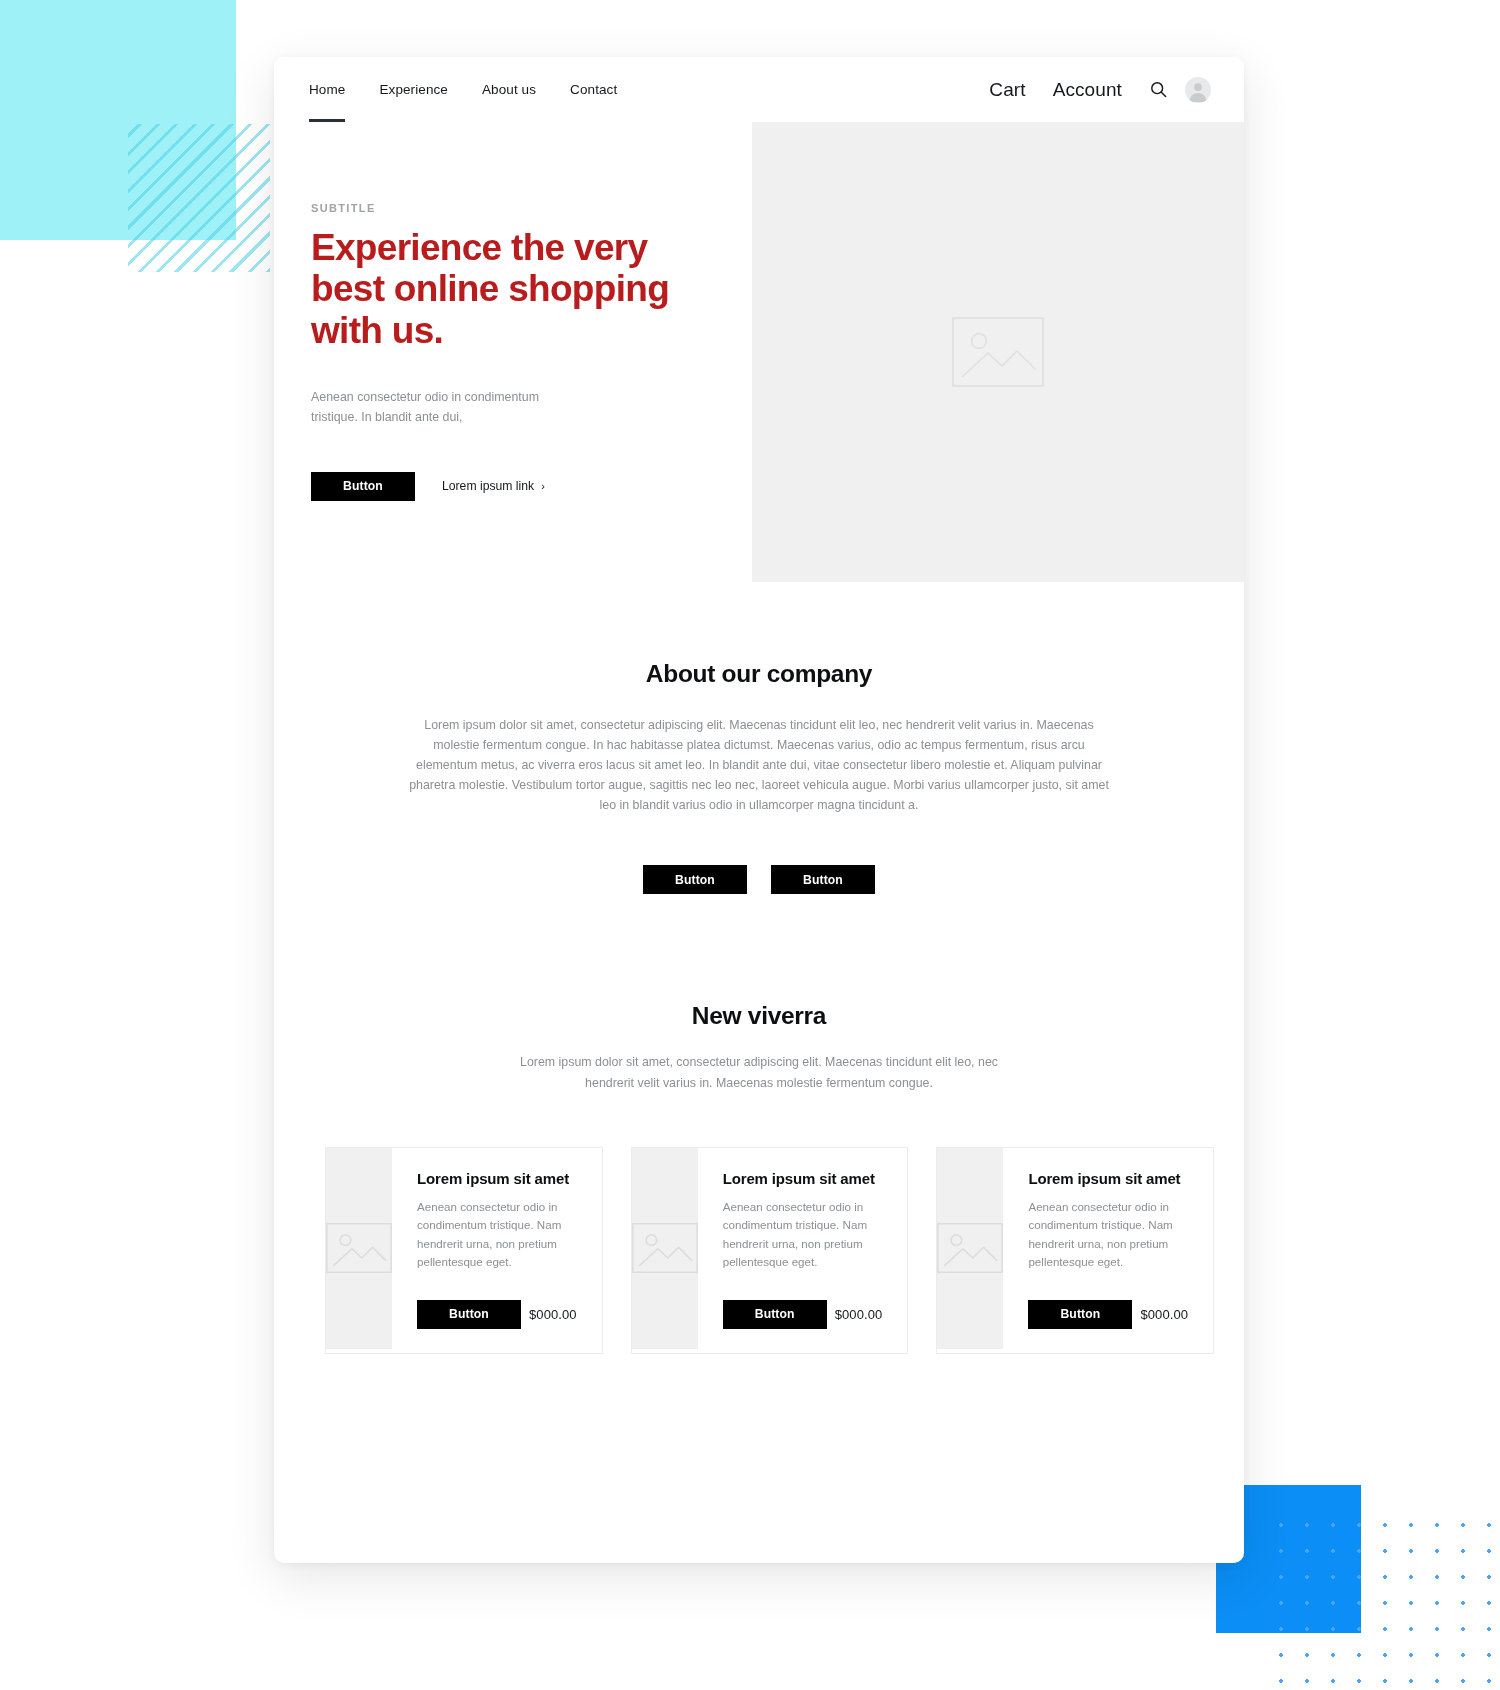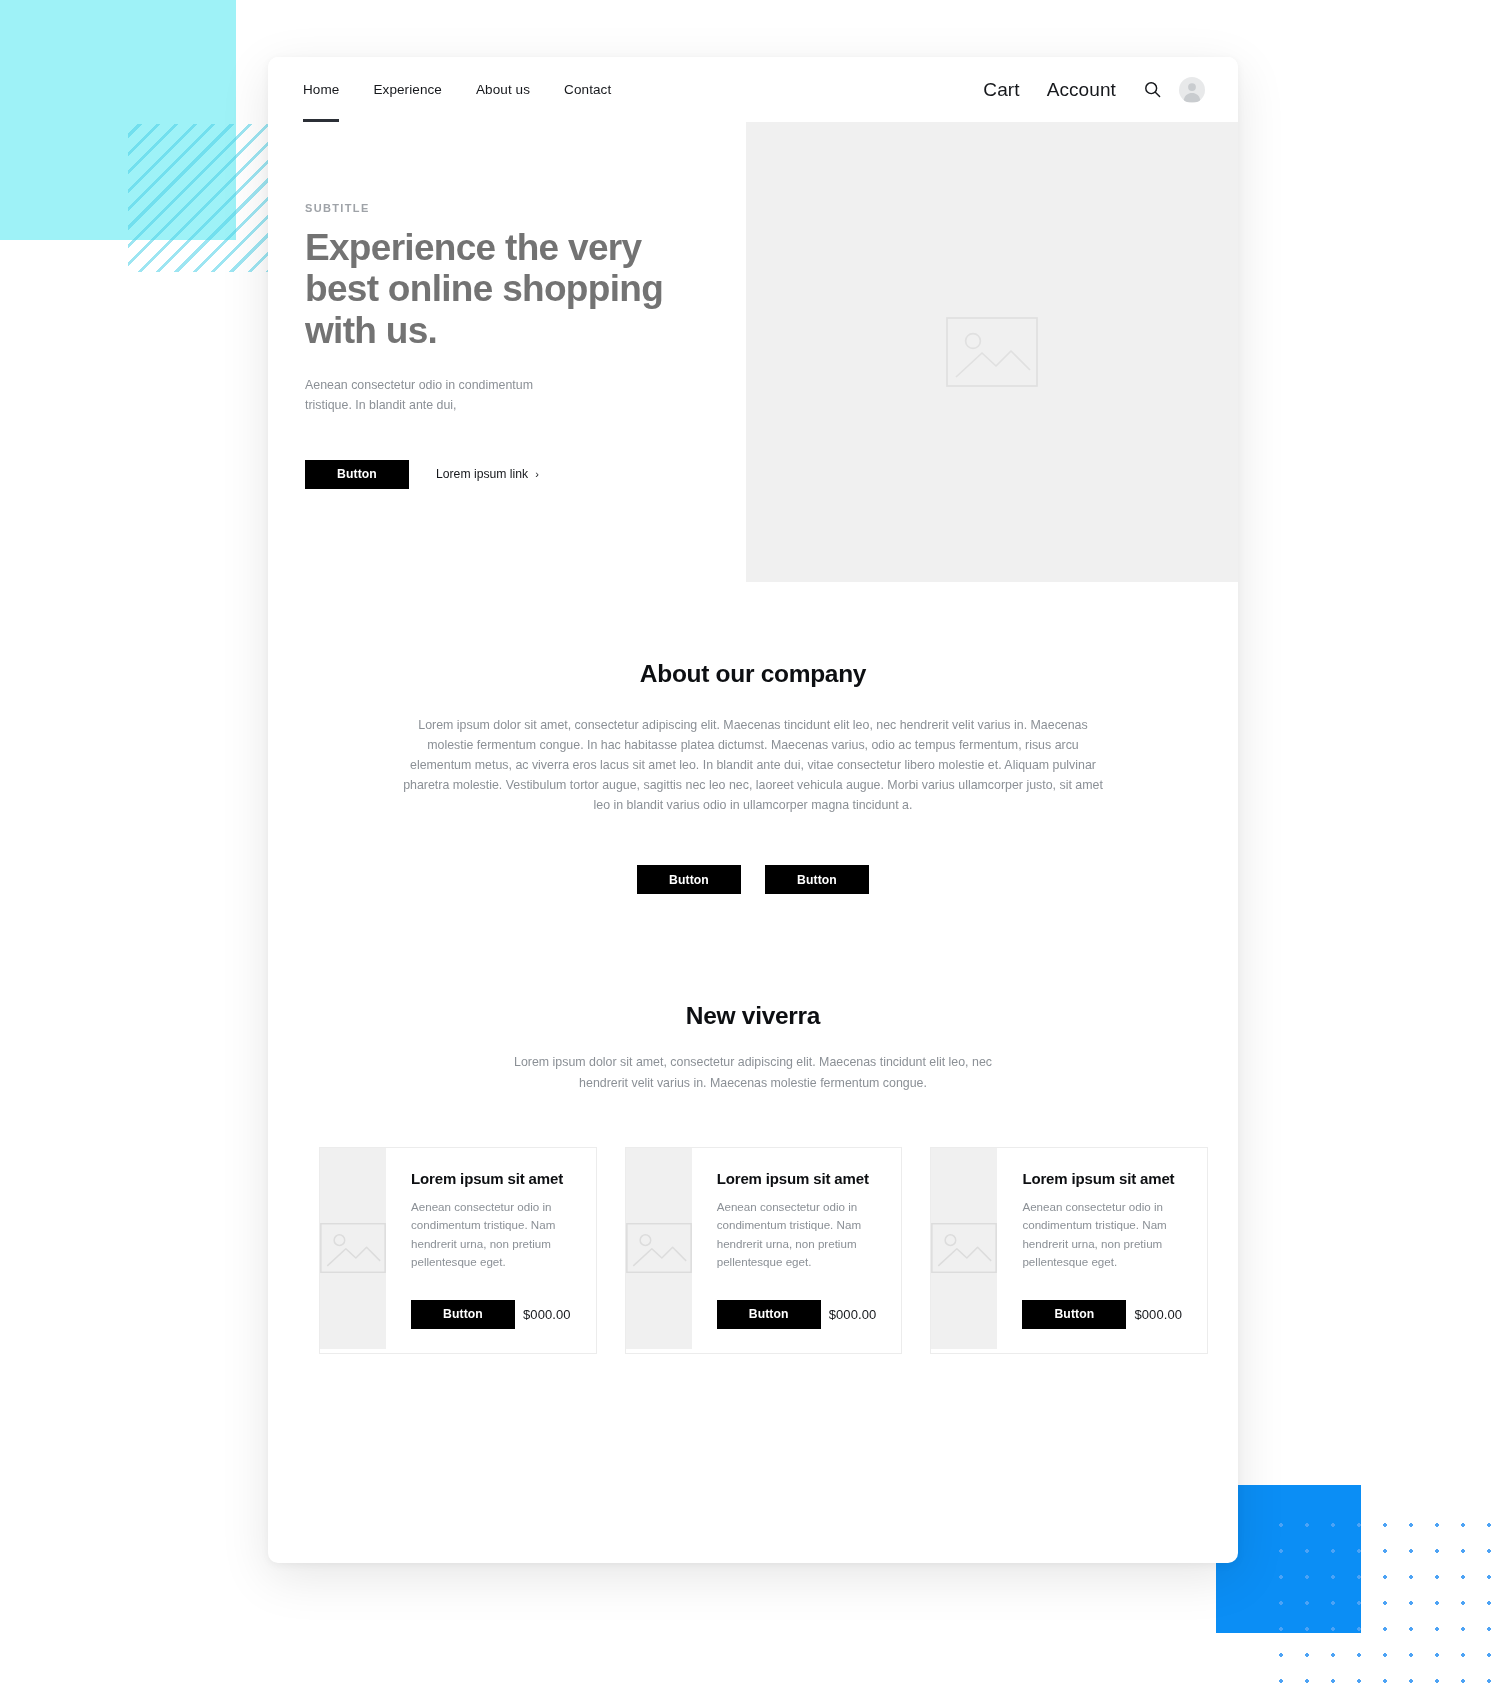--- a/index.html
+++ b/index.html
@@ -46,21 +46,21 @@
   #deco-blue-dots {
     left: 1268px; top: 1512px;
     width: 232px; height: 178px;
     background-image: radial-gradient(#4da3f5 1.9px, rgba(0,0,0,0) 2.1px);
     background-size: 26px 26px;
   }
 
   
   #page-card {
     position: absolute;
-    left: 268px;
+    left: 274px;
     top: 57px;
     width: 970px;
     height: 1506px;
     background: #ffffff;
     border-radius: 10px;
     box-shadow: 0 14px 50px rgba(0,0,0,0.10), 0 2px 8px rgba(0,0,0,0.05);
     overflow: hidden;
   }
 
   
@@ -132,26 +132,26 @@
     font-size: 11px;
     letter-spacing: 1.35px;
     color: #9fa3a8;
     font-weight: 700;
     margin-bottom: 13px;
   }
   #hero-title {
     font-size: 37px;
     line-height: 1.115;
     font-weight: 800;
-    color: #737373;
+    color: #b91c1c;
     letter-spacing: -0.7px;
     max-width: 370px;
   }
   #hero-desc {
-    margin-top: 24px;
+    margin-top: 36px;
     font-size: 12.4px;
     line-height: 1.62;
     color: #8b9096;
     max-width: 252px;
   }
   #hero-actions {
     margin-top: 45px;
     display: flex;
     align-items: center;
   }

